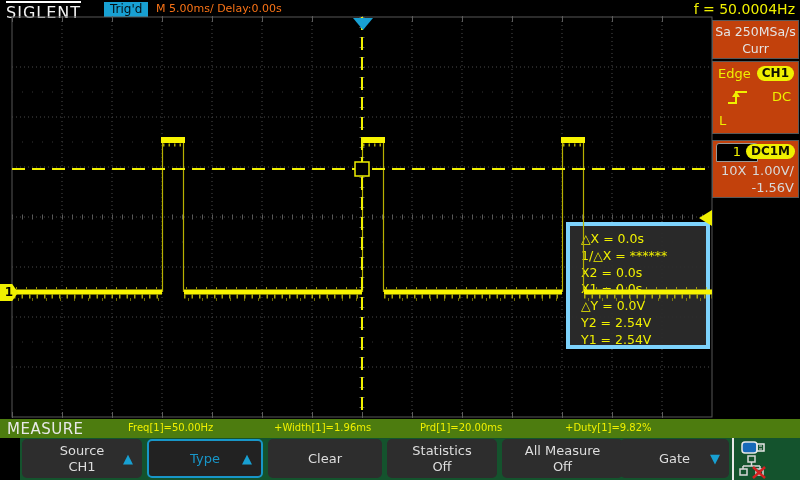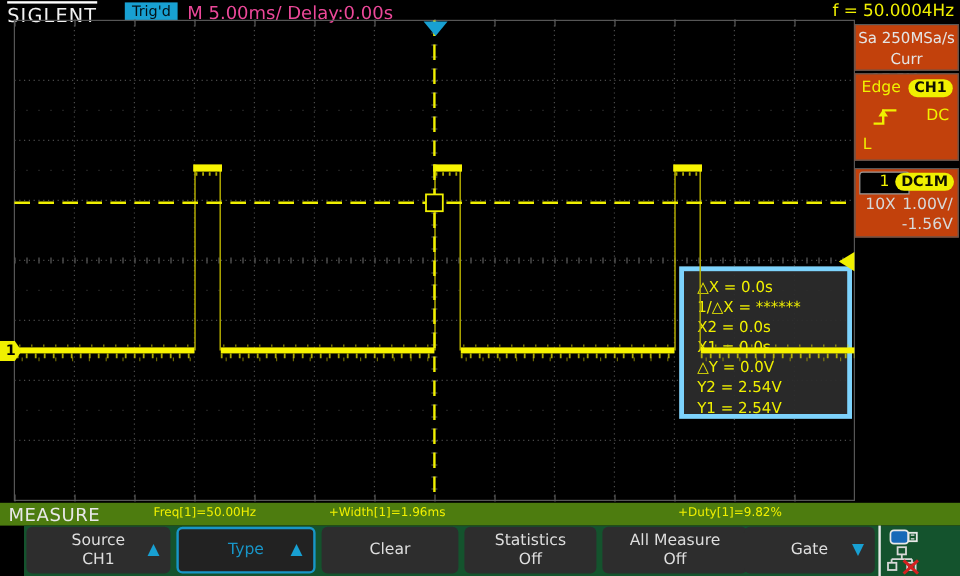--- a/index.html
+++ b/index.html
@@ -4,21 +4,21 @@
 <style>
   html,body{margin:0;padding:0;background:#000;}
   .screen{position:relative;width:800px;height:480px;background:#000;overflow:hidden;
           font-family:"DejaVu Sans","Liberation Sans",sans-serif;}
   
   .topbar{position:absolute;left:0;top:0;width:800px;height:19px;}
   .logo{position:absolute;left:6px;top:1px;color:#f2f2f2;font-size:16px;font-weight:normal;
         letter-spacing:1px;border-top:2px solid #fff;padding-top:0px;}
   .trigd{position:absolute;left:104px;top:2px;background:#18a0d2;color:#041016;
          font-size:12px;padding:0 6px;height:15px;line-height:15px;}
-  .tb-text{position:absolute;left:156px;top:2px;color:#ec4899;font-size:15px;}
+  .tb-text{position:absolute;left:156px;top:2px;color:#f97316;font-size:11px;}
   .freq-top{position:absolute;right:5px;top:1px;color:#f0f000;font-size:14px;}
   
   .scope{position:absolute;left:0;top:0;width:713px;height:438px;}
   .scope svg{position:absolute;left:0;top:0;}
   .wavelayer{pointer-events:none;}
   .cursorbox{position:absolute;left:566px;top:222px;width:144px;height:127px;
              background:rgba(44,44,44,0.93);border:4px solid #7dd3fc;z-index:1;
              padding:5px 0 0 11px;box-sizing:border-box;}
   .cursorbox div{color:#f0f000;font-size:12.5px;line-height:16.8px;white-space:pre;}
   .ch1-marker{position:absolute;left:0;top:284px;width:18px;height:17px;background:#f0f000;
@@ -204,20 +204,21 @@
     <span class="pill" style="position:absolute;right:3px;top:3px;">DC1M</span>
     <span style="position:absolute;left:8px;top:22px;color:#d8d8d8;">10X</span>
     <span style="position:absolute;right:4px;top:22px;color:#d8d8d8;margin-left:24px;">1.00V/</span>
     <span style="position:absolute;right:4px;top:39px;color:#d8d8d8;">-1.56V</span>
   </div>
 
   <div class="measure-strip">
     <div class="measure-title">MEASURE</div>
     <div class="meas" style="left:128px;">Freq[1]=50.00Hz</div>
     <div class="meas" style="left:274px;">+Width[1]=1.96ms</div>
+    <div class="meas" style="left:420px;">Prd[1]=20.00ms</div>
     <div class="meas" style="left:565px;">+Duty[1]=9.82%</div>
   </div>
 
   <div class="menubar">
     <div class="mbtn" style="left:2px;width:120px;">
       <span>Source</span>
       <span>CH1</span>
       <span class="arrow">▲</span>
     </div>
     <div class="mbtn selected" style="left:127px;width:116px;">

